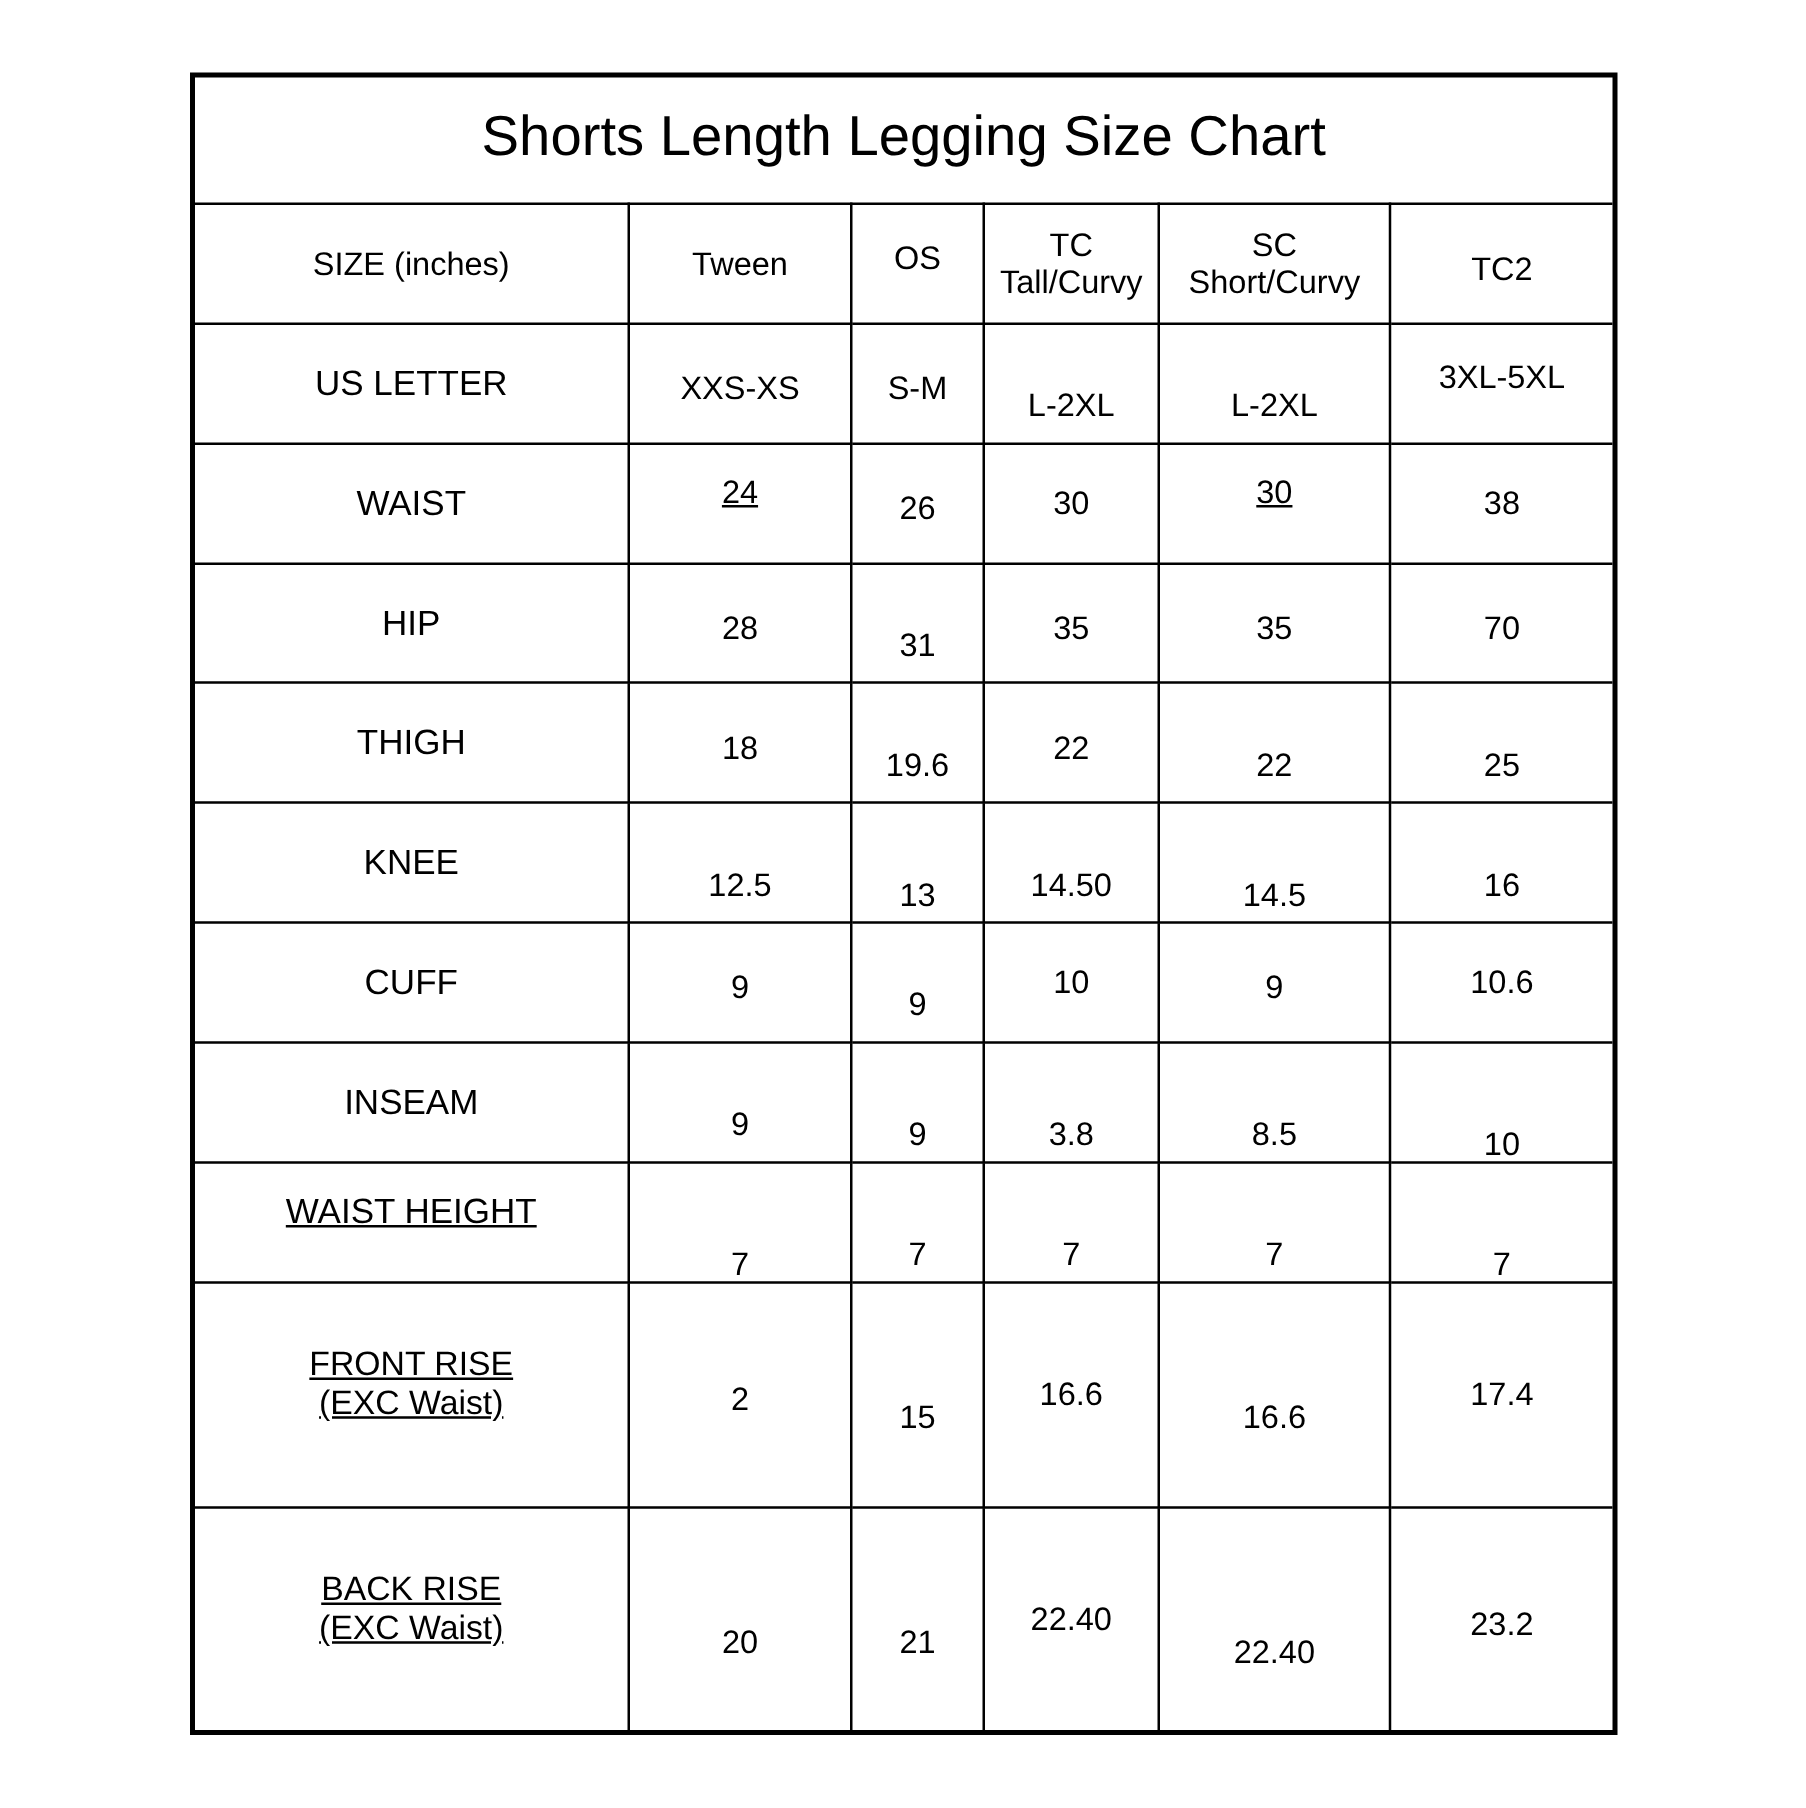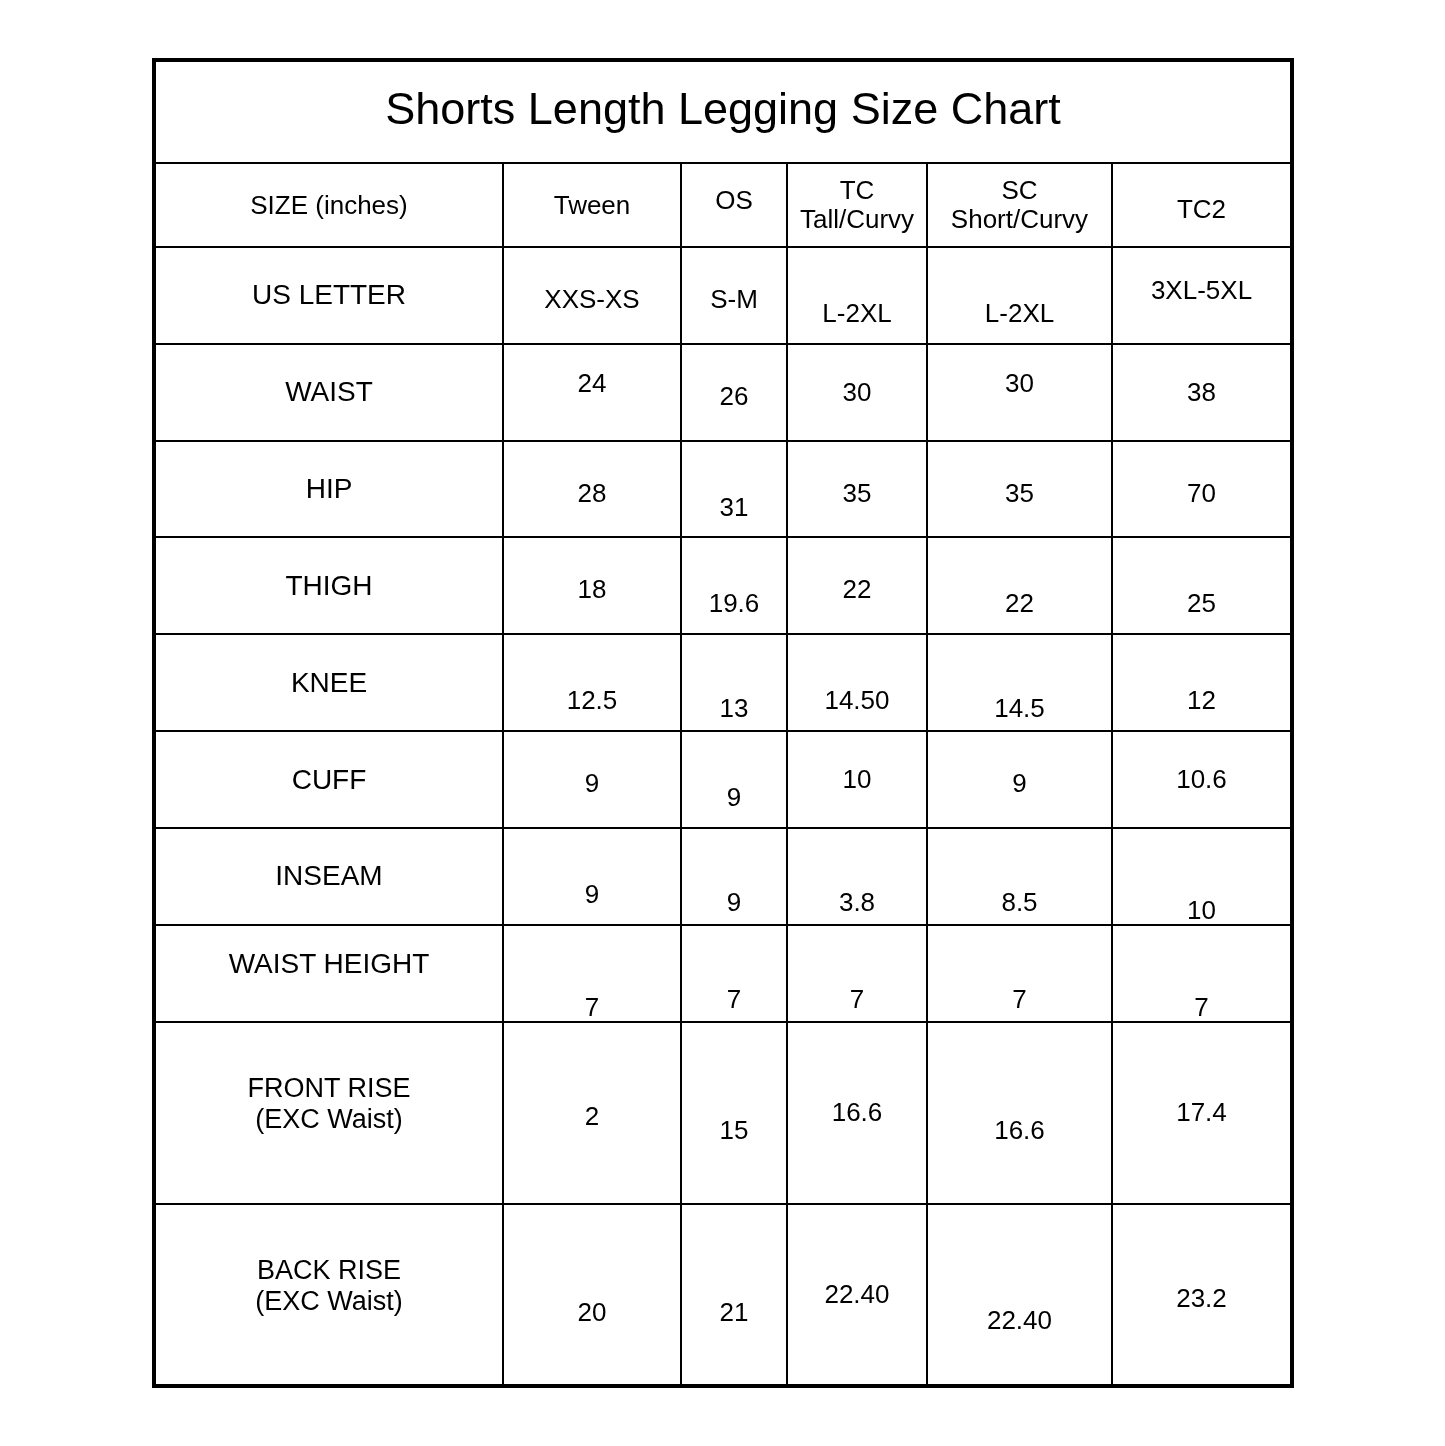--- a/index.html
+++ b/index.html
@@ -53,21 +53,21 @@
     text-align: center;
   }
   .title-cell {
     font-size: 45px !important;
     font-weight: 400;
     letter-spacing: 0px;
     height: 94px;
     padding-bottom: 6px !important;
   }
   .hdr {
-    height: 84px;
+    height: 96px;
   }
   .hdr .two-line {
     line-height: 1.12;
   }
   .rowlabel {
     font-size: 28px !important;
     border-radius: 16px;
   }
   .rowlabel-2 {
     font-size: 27px !important;
@@ -75,21 +75,21 @@
   }
   
   col.c0 { width: 347px; }
   col.c1 { width: 178px; }
   col.c2 { width: 106px; }
   col.c3 { width: 140px; }
   col.c4 { width: 185px; }
   col.c5 { width: 178px; }
 
   
-  .v-up   { position: relative; top: -9px; }
+  .v-up   { position: relative; top: -9px; text-decoration: underline; }
   .v-dn   { position: relative; top: 4px; }
   .v-dn2  { position: relative; top: 18px; }
   .v-dn3  { position: relative; top: 26px; }
   .v-dn4  { position: relative; top: 34px; }
   .v-up2  { position: relative; top: -5px; }
   .cellv { display: block; }
 </style>
 </head>
 <body>
 
@@ -215,21 +215,21 @@
         <td>
             <span class="cellv v-dn3">13</span>
           </td>
         <td>
             <span class="cellv v-dn2">14.50</span>
           </td>
         <td>
             <span class="cellv v-dn3">14.5</span>
           </td>
         <td>
-            <span class="cellv v-dn2">12</span>
+            <span class="cellv v-dn2">16</span>
           </td>
       </tr>
 
       <tr>
         <td class="rowlabel">CUFF</td>
         <td>
             <span class="cellv v-dn">9</span>
           </td>
         <td>
             <span class="cellv v-dn2">9</span>

